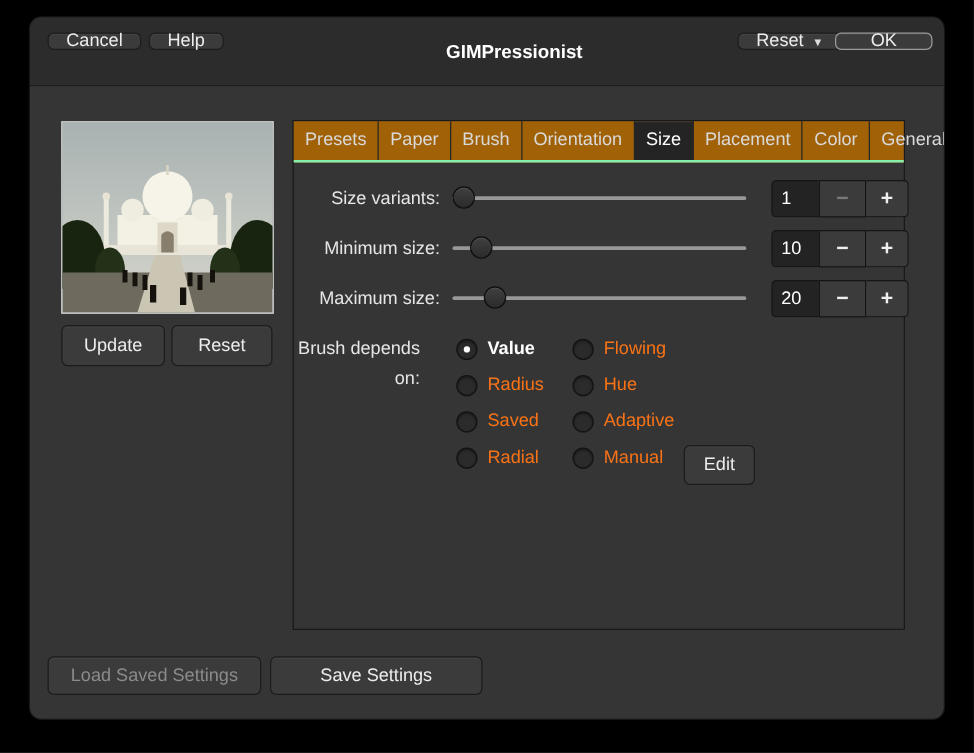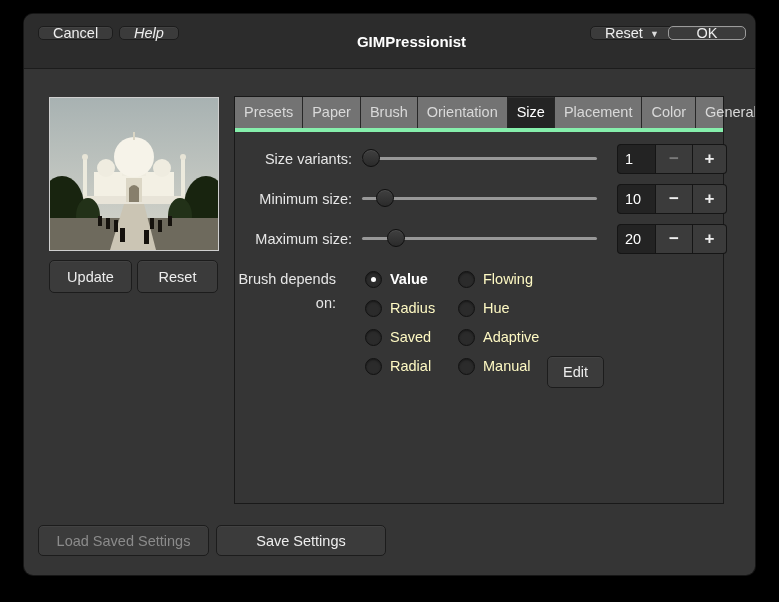--- a/index.html
+++ b/index.html
@@ -21,21 +21,21 @@
     border-radius:9px 9px 0 0;
   }
   .btn{
     display:inline-flex;align-items:center;justify-content:center;
     background:#3b3b3b;border:1px solid #1c1c1c;border-radius:5px;
     color:#ededed;font-size:14.5px;cursor:default;box-sizing:border-box;
     box-shadow:inset 0 1px 0 rgba(255,255,255,.04);
   }
   .hbtn{position:absolute;top:12px;height:14px;padding:0 14px;}
   .btn-cancel{left:14px;}
-  .btn-help{left:95px;font-style:italic;}
+  .btn-help{left:95px;}
   .btn-reset-menu{left:566px;gap:7px;}
   .btn-ok{left:644px;width:78px;border-color:#9b9b9b;}
   .chevron{font-size:9px;color:#dcdcdc;line-height:1;transform:translateY(1px);}
   .title{
     position:absolute;left:0;right:0;top:0;height:54px;
     display:flex;align-items:center;justify-content:center;
     font-weight:bold;font-size:15px;color:#ffffff;pointer-events:none;padding-left:44px;
   }
   
   .preview-frame{
@@ -45,21 +45,21 @@
   .preview-frame svg{display:block;}
   .btn-update{position:absolute;left:25px;top:246px;width:83px;height:33px;}
   .btn-preview-reset{position:absolute;left:113px;top:246px;width:81px;height:33px;}
   
   .notebook{
     position:absolute;left:210px;top:82px;width:490px;height:408px;
     border:1px solid #191919;box-sizing:border-box;background:#353535;
   }
   .tabbar{
     position:absolute;left:0;top:0;right:0;height:31px;
-    background:#737373;border-bottom:4px solid #86efac;
+    background:#a16207;border-bottom:2px solid #86efac;
     display:flex;align-items:stretch;
   }
   .tab{
     padding:0 9px;line-height:31px;font-size:14.5px;color:#d9d9d9;
     border-right:1px solid #272727;white-space:nowrap;
   }
   .tab.selected{background:#242424;color:#ffffff;box-shadow:inset 0 1px 0 rgba(255,255,255,.05);text-align:center;}
   .tabcontent{position:absolute;left:0;top:32px;right:0;bottom:0;}
   
   .prow{position:absolute;left:16px;right:0;height:32px;}
@@ -103,21 +103,21 @@
   .rr1{top:138px;} .rr2{top:167px;} .rr3{top:196px;} .rr4{top:225px;}
   .radio{
     width:17px;height:17px;border-radius:50%;box-sizing:border-box;
     background:#2b2b2b;border:1px solid #121212;position:relative;
     box-shadow:inset 0 1px 2px rgba(0,0,0,.45);flex:none;
   }
   .radio.checked::after{
     content:'';position:absolute;left:5px;top:5px;width:5px;height:5px;
     border-radius:50%;background:#ffffff;
   }
-  .rlabel{font-size:14.5px;color:#fef9c3;white-space:nowrap;}
+  .rlabel{font-size:14.5px;color:#f97316;white-space:nowrap;}
   .rlabel.sel{font-weight:bold;color:#ffffff;}
   .btn-edit{position:absolute;left:312px;top:227px;width:57px;height:32px;}
   
   .btn-load{position:absolute;left:14px;top:511px;width:171px;height:31px;color:#8b8b8b;}
   .btn-save{position:absolute;left:192px;top:511px;width:170px;height:31px;}
 </style>
 </head>
 <body>
 
 <div class="dialog">

